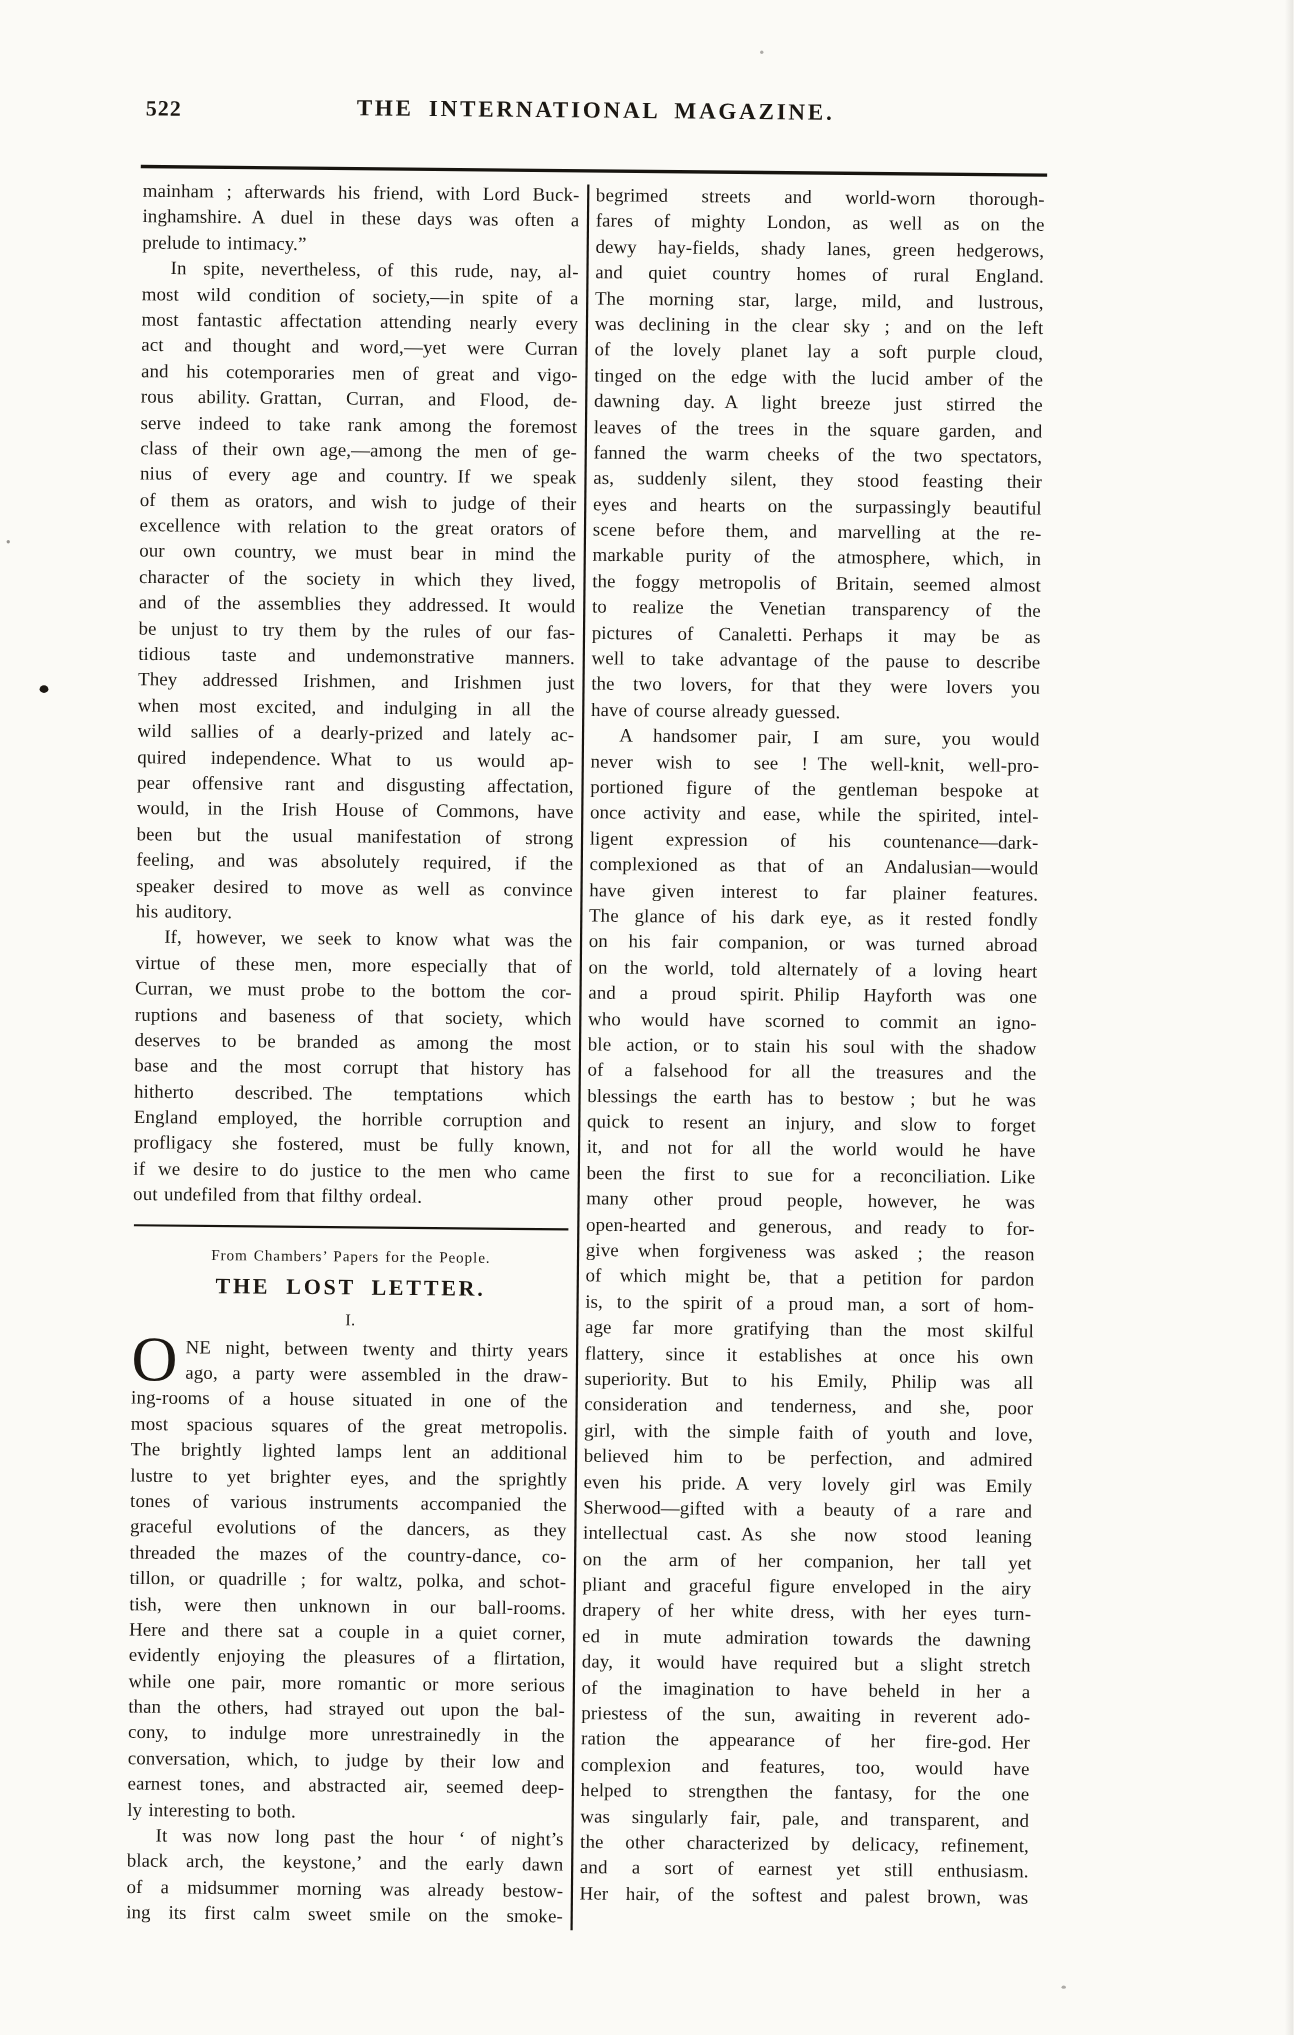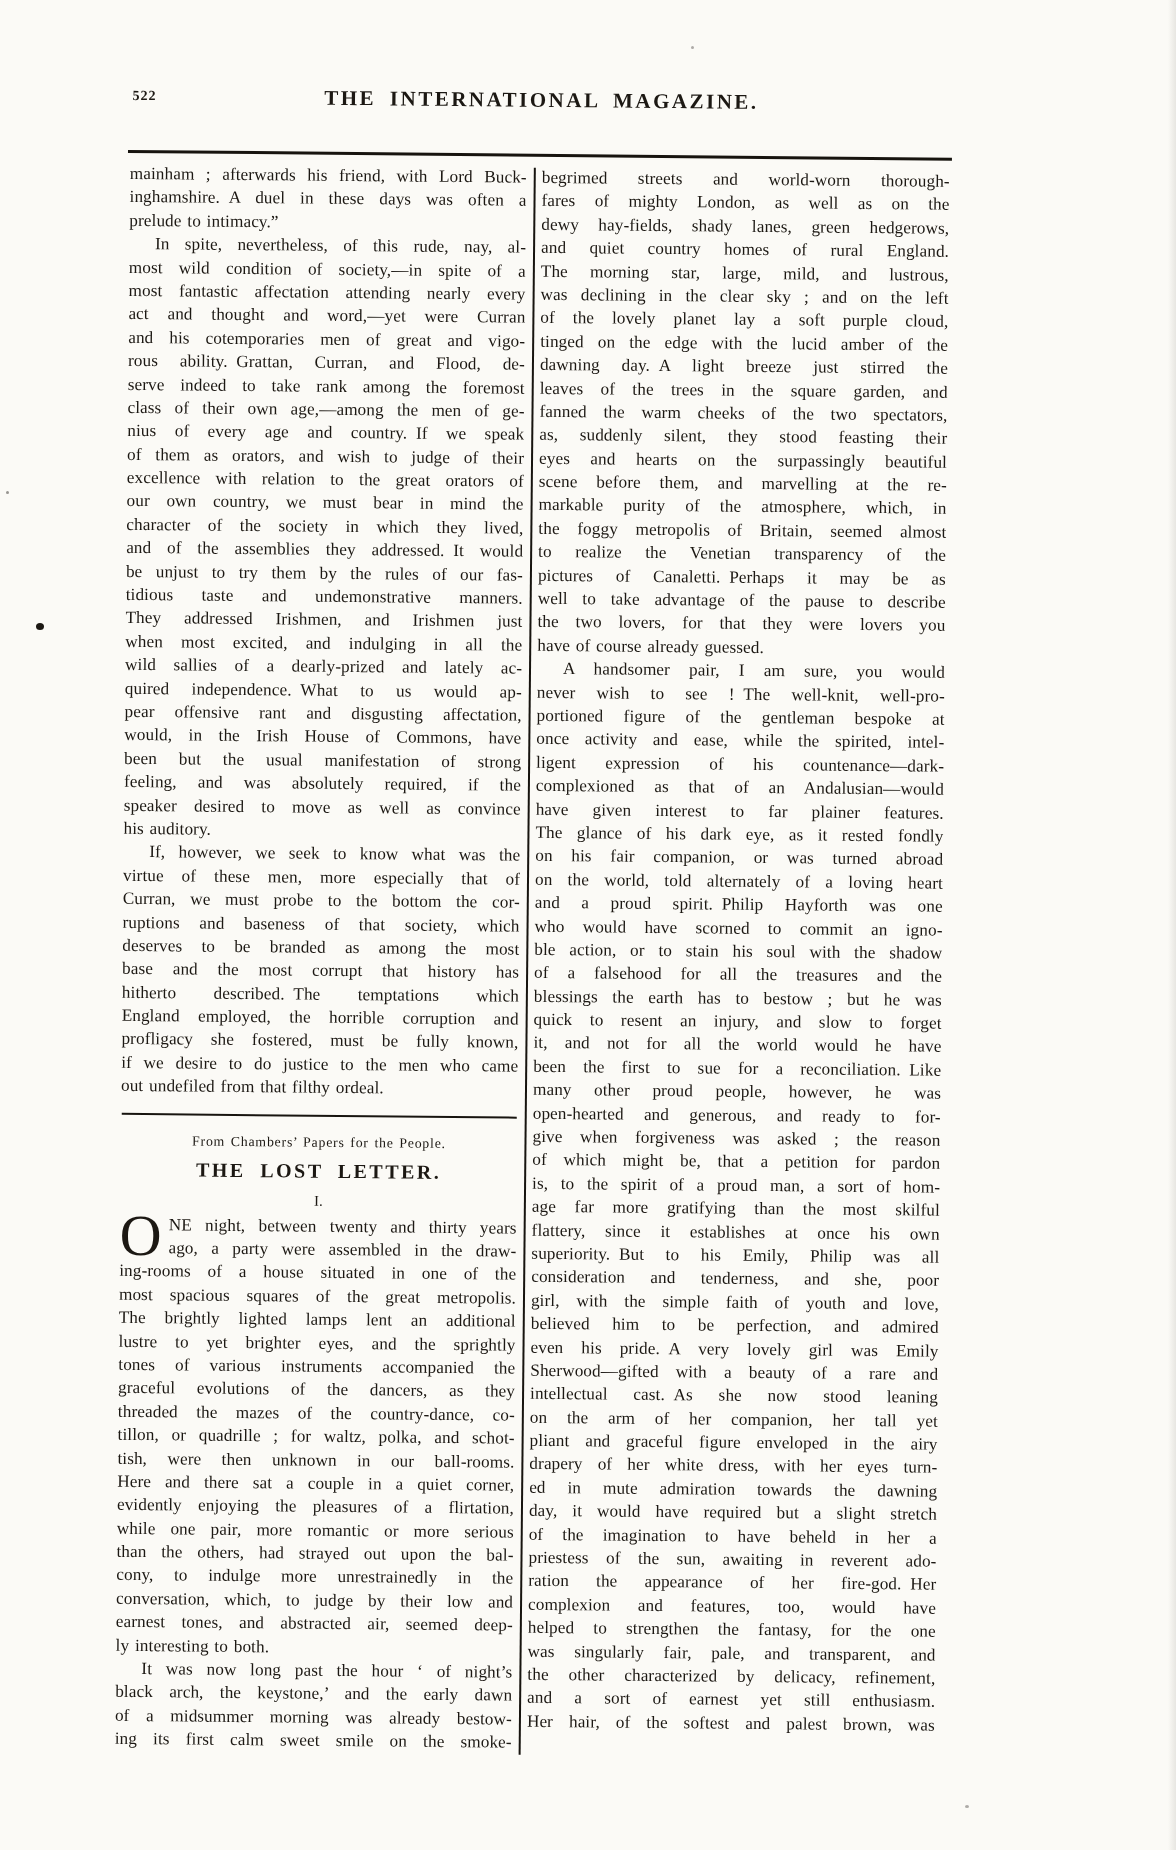--- a/index.html
+++ b/index.html
@@ -17,21 +17,21 @@
     background: linear-gradient(to right, rgba(0,0,0,0), rgba(60,55,45,0.10));
   }
   .sheet {
     position: absolute; inset: 0;
     transform: rotate(0.55deg);
     transform-origin: 140px 150px;
   }
   .header { position: absolute; top: 82px; left: 130px; width: 822px; height: 52px; }
   .pagenum {
     position: absolute; left: 2px; top: 6px;
-    font-size: 14px; font-weight: bold; letter-spacing: 1px;
+    font-size: 20px; font-weight: bold; letter-spacing: 1px;
   }
   .headtitle {
     position: absolute; left: 0; right: 0; top: 2px;
     text-align: center;
     font-size: 21px; font-weight: bold;
     letter-spacing: 2.5px; word-spacing: 6px;
   }
   .head-rule {
     position: absolute; top: 150px; left: 128px; width: 824px; height: 3px;
     background: #17140f;

